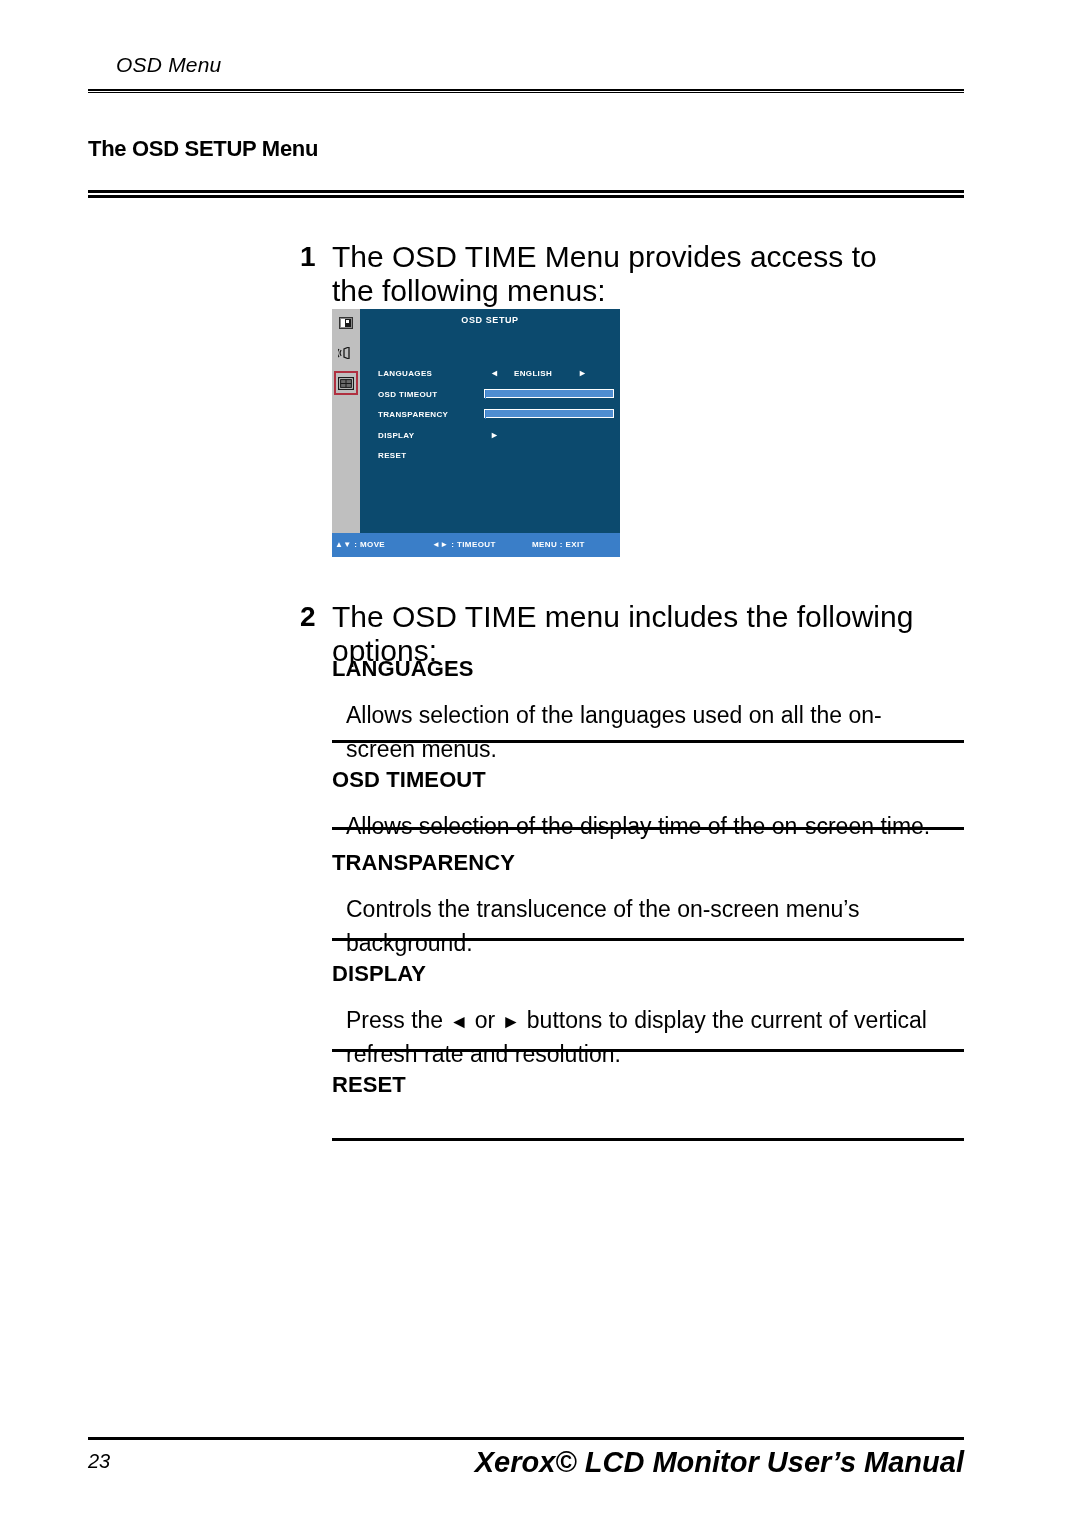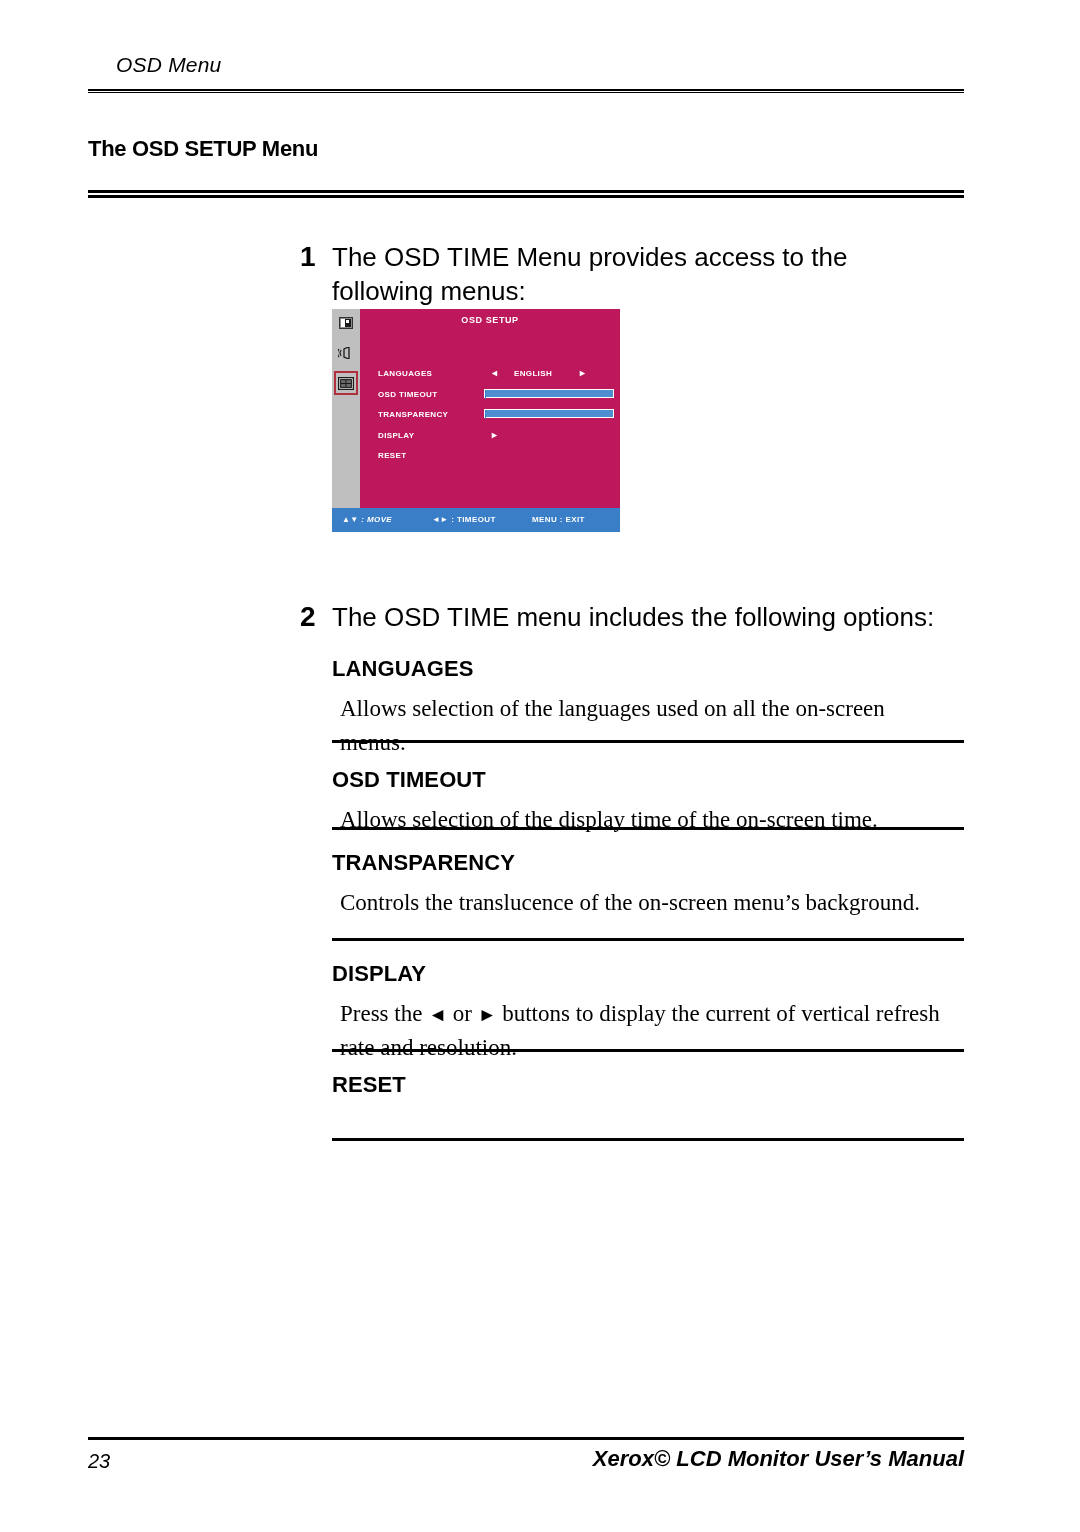--- a/index.html
+++ b/index.html
@@ -72,34 +72,34 @@
     align-items: flex-start;
   }
   .step-num {
     font-size: 28px;
     font-weight: bold;
     line-height: 34px;
     width: 32px;
     flex: 0 0 32px;
   }
   .step-text {
-    font-size: 26px;
+    font-size: 30px;
     line-height: 34px;
     flex: 1 1 auto;
   }
   #step-1 { top: 240px; }
   #step-1 .step-text { max-width: 580px; }
   #step-2 { top: 600px; }
 
   
   .osd {
     position: absolute;
     left: 332px; top: 309px;
-    width: 288px; height: 223px;
-    background: #be185d;
+    width: 288px; height: 248px;
+    background: #0c4a6e;
     font-family: "Liberation Sans", sans-serif;
     overflow: hidden;
   }
   .osd-sidebar {
     position: absolute;
     left: 0; top: 0;
     width: 28px; height: 248px;
     background: #bfbfbf;
   }
   .osd-sidebar .osd-icon {
@@ -190,42 +190,41 @@
     background: #3a7ec8;
     color: #ffffff;
     font-size: 8px;
     font-weight: bold;
     letter-spacing: 0.4px;
   }
   .osd-footer span {
     position: absolute;
     top: 7px;
   }
-  .osd-hint-move   { left: 10px; font-style: italic; }
+  .osd-hint-move   { left: 3px; }
   .osd-hint-select { left: 100px; }
   .osd-hint-exit   { left: 190px; padding-left: 10px; }
 
   
   .opt {
     position: absolute;
     left: 332px;
     width: 632px;
   }
   .opt h3 {
     margin: 0;
     font-size: 22px;
     font-weight: bold;
     letter-spacing: 0.1px;
     line-height: 30px;
   }
   .opt p {
-    margin: 8px;
+    margin: 14px;
     font-size: 23px;
     line-height: 34px;
-    font-family: Liberation Serif, serif;
   }
   .opt .divider {
     position: absolute;
     left: 0;
     width: 632px; height: 4px;
     border-top: 3px solid #000;
   }
 
   #opt-languages    { top: 654px; }
   #opt-languages   .divider { top: 86px; }
@@ -249,21 +248,21 @@
   }
   .footer-left {
     position: absolute;
     left: 88px; top: 1450px;
     font-size: 20px;
     font-style: italic;
   }
   .footer-right {
     position: absolute;
     right: 116px; top: 1446px;
-    font-size: 22px;
+    font-size: 29px;
     font-style: italic;
     font-weight: bold;
     white-space: nowrap;
   }
 </style>
 </head>
 <body>
 
 <div class="page">
 

